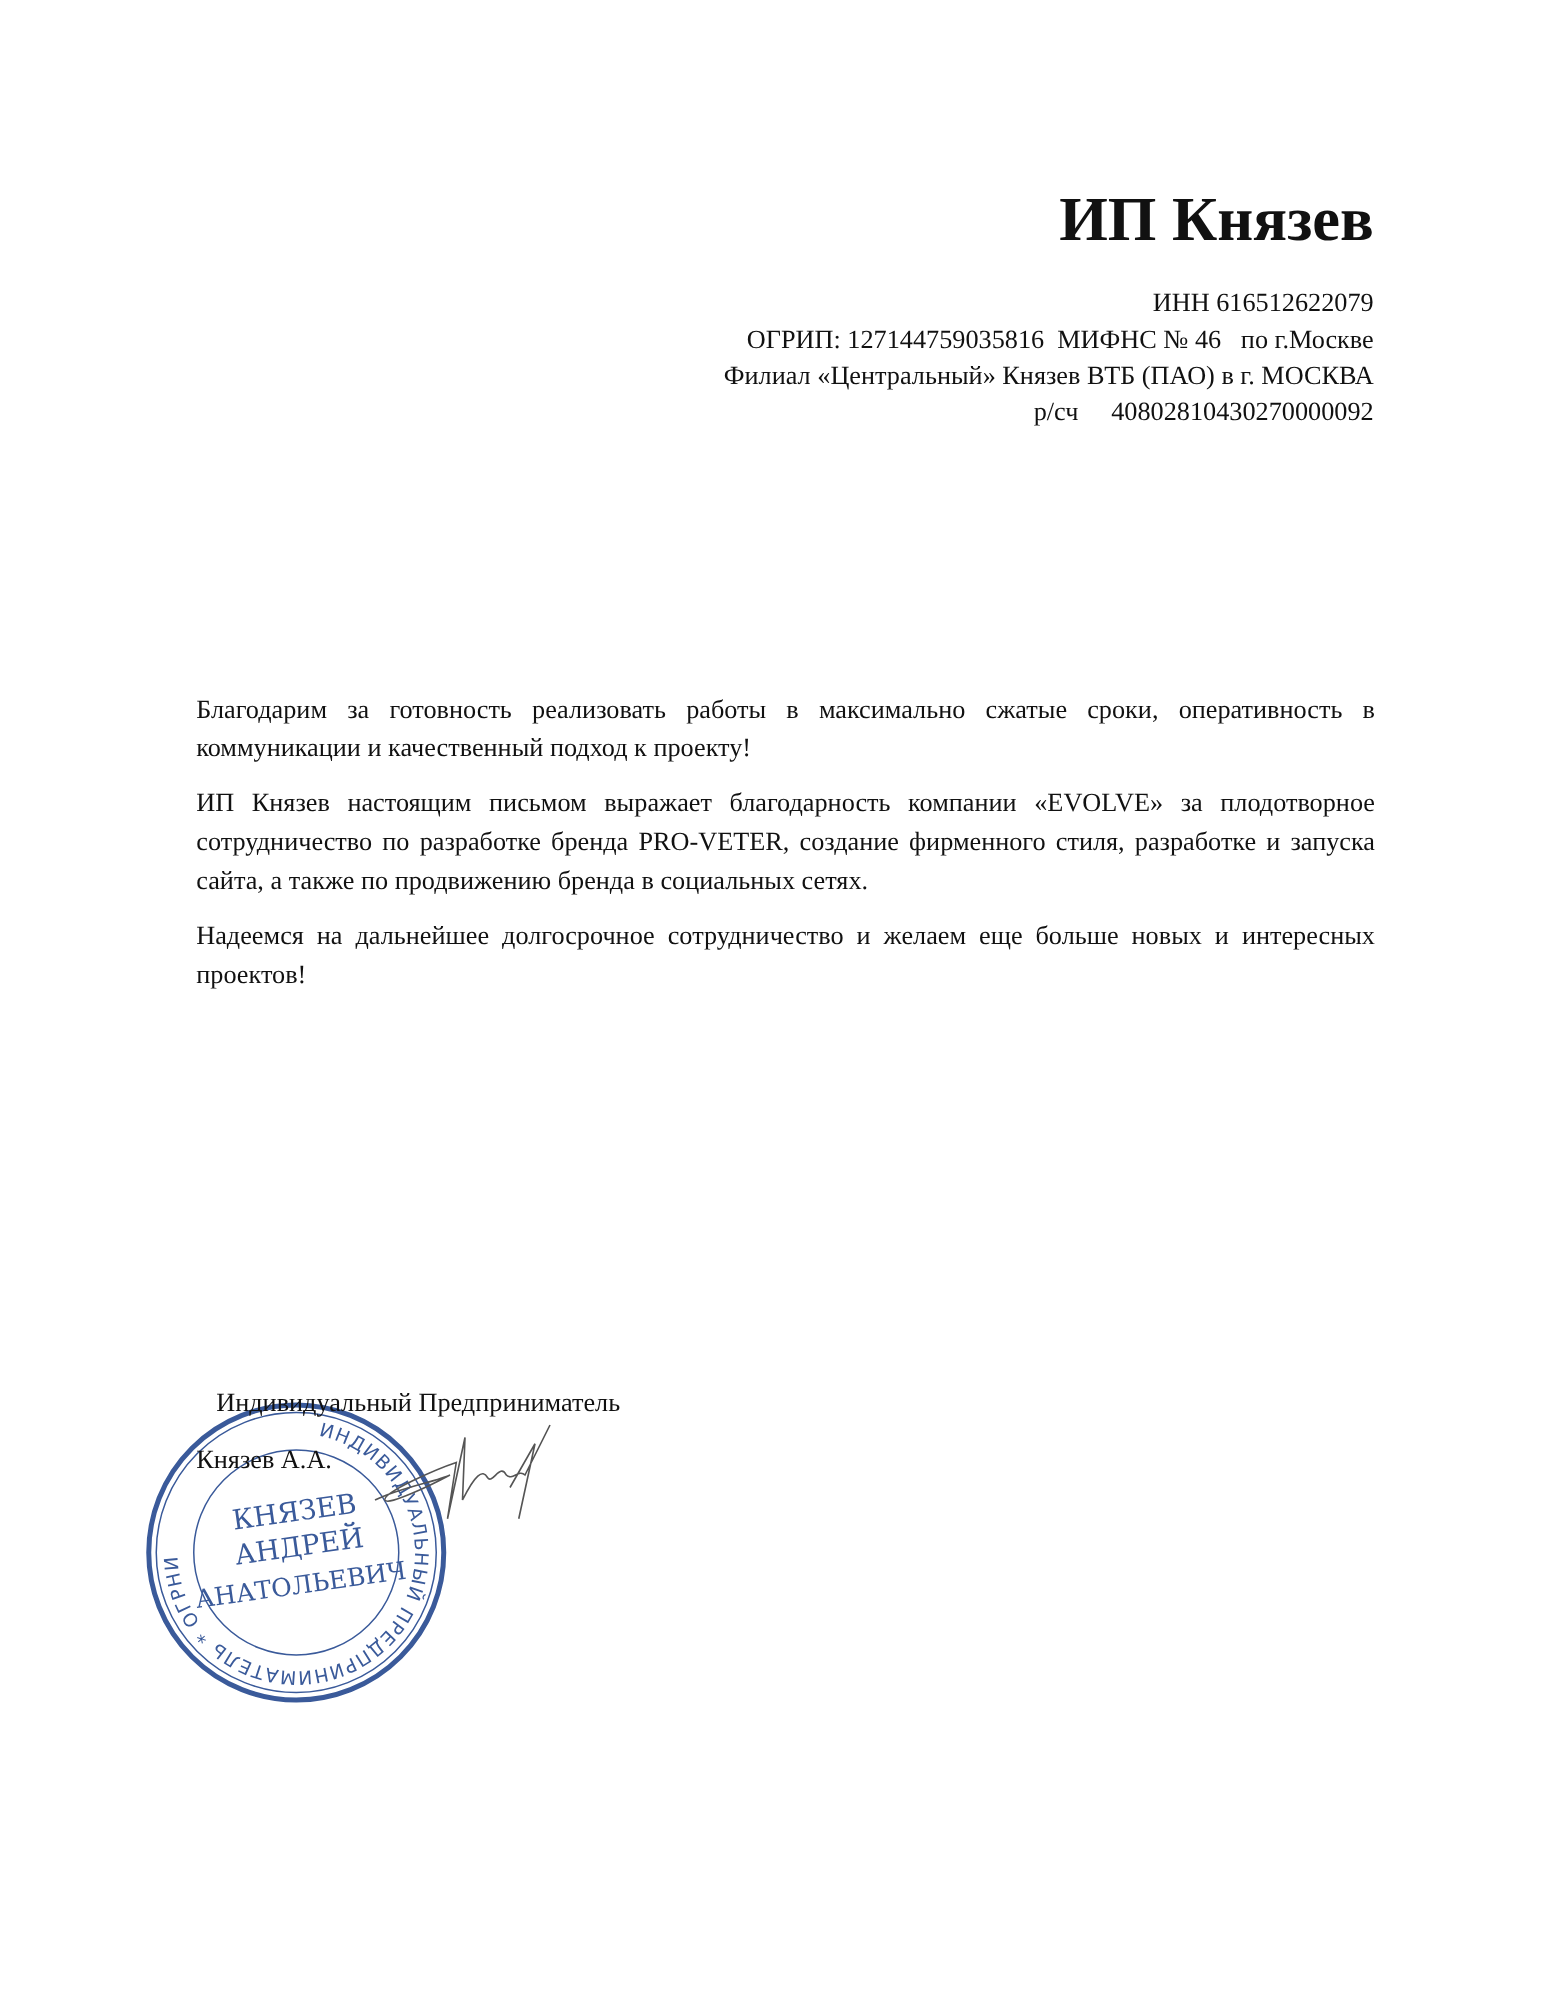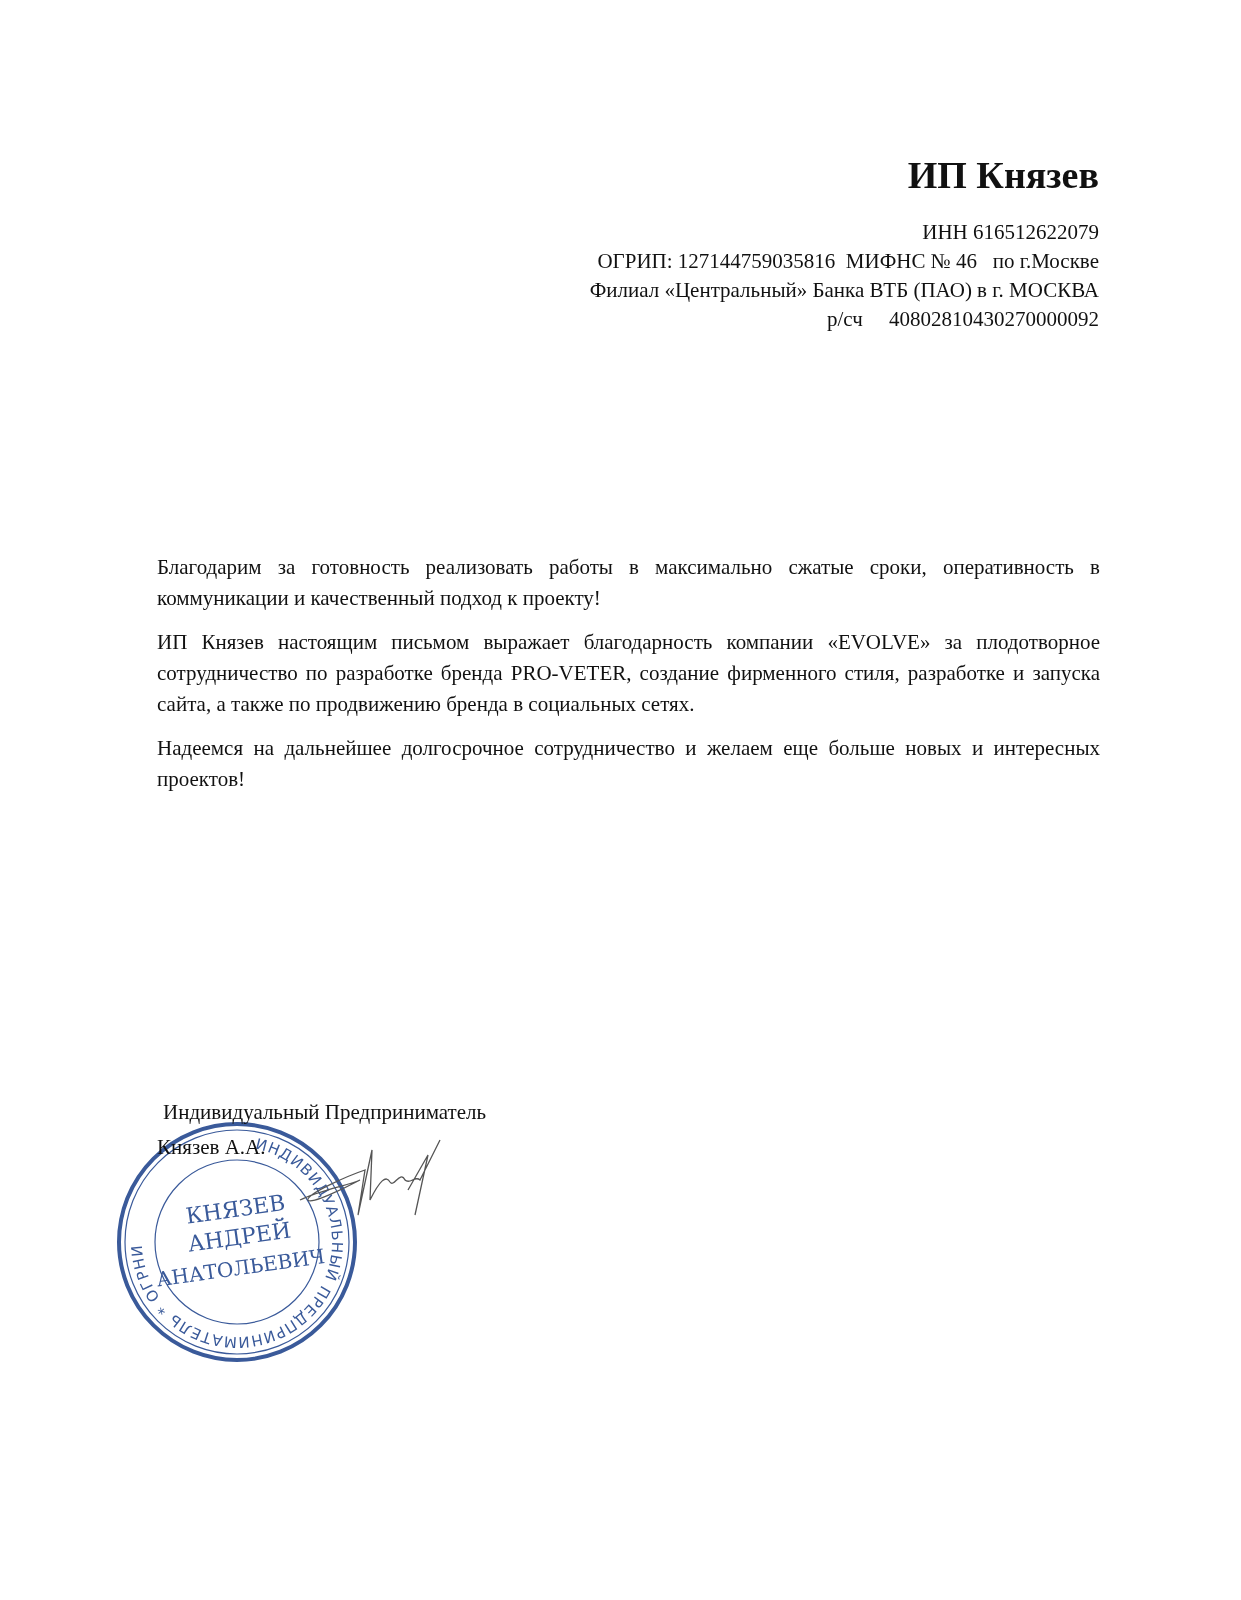--- a/index.html
+++ b/index.html
@@ -1,37 +1,37 @@
 <!DOCTYPE html>
 <html><head>
 <meta charset="utf-8">
 <style>
   html, body { margin: 0; padding: 0; background: #ffffff; }
   body { width: 1241px; height: 1600px; position: relative; overflow: hidden;
          font-family: "Liberation Serif", "DejaVu Serif", serif; color: #111; }
   .letterhead { position: absolute; right: 142px; top: 150px; text-align: right; }
-  .company { font-weight: bold; font-size: 38px; line-height: 50px; margin-bottom: 18px; }
+  .company { font-weight: bold; font-size: 50px; line-height: 50px; margin-bottom: 28px; }
   .lh-line { font-size: 21px; line-height: 29px; white-space: pre; }
   .body-text { position: absolute; left: 157px; width: 943px; top: 552px;
                font-size: 21px; line-height: 31px; }
   .body-text p { margin: 0 0 13px 0; text-align: justify; text-align-last: left; }
   .signature-block { position: absolute; left: 157px; top: 1092px; font-size: 21px; line-height: 29px; }
-  .sig-title { margin: 6px; }
+  .sig-title { margin: 16px; }
   .sig-name { }
   .stamp { position: absolute; left: 112px; top: 1117px; width: 250px; height: 250px; }
   .signature { position: absolute; left: 290px; top: 1130px; width: 160px; height: 110px; }
 </style>
 </head>
 <body>
 
 <div class="letterhead">
   <div class="company">ИП Князев</div>
   <div class="lh-line">ИНН 616512622079</div>
   <div class="lh-line">ОГРИП: 127144759035816  МИФНС № 46   по г.Москве</div>
-  <div class="lh-line">Филиал «Центральный» Банка ВТБ (ПАО) в г. МОСКВА</div>
+  <div class="lh-line">Филиал «Центральный» Князев ВТБ (ПАО) в г. МОСКВА</div>
   <div class="lh-line">р/сч     40802810430270000092</div>
 </div>
 
 <div class="body-text">
   <p>Благодарим за готовность реализовать работы в максимально сжатые сроки, оперативность в коммуникации и качественный подход к проекту!</p>
   <p>ИП Князев настоящим письмом выражает благодарность компании «EVOLVE» за плодотворное сотрудничество по разработке бренда PRO-VETER, создание фирменного стиля, разработке и запуска сайта, а также по продвижению бренда в социальных сетях.</p>
   <p>Надеемся на дальнейшее долгосрочное сотрудничество и желаем еще больше новых и интересных проектов!</p>
 </div>
 
 <svg class="stamp" viewBox="0 0 250 250">

